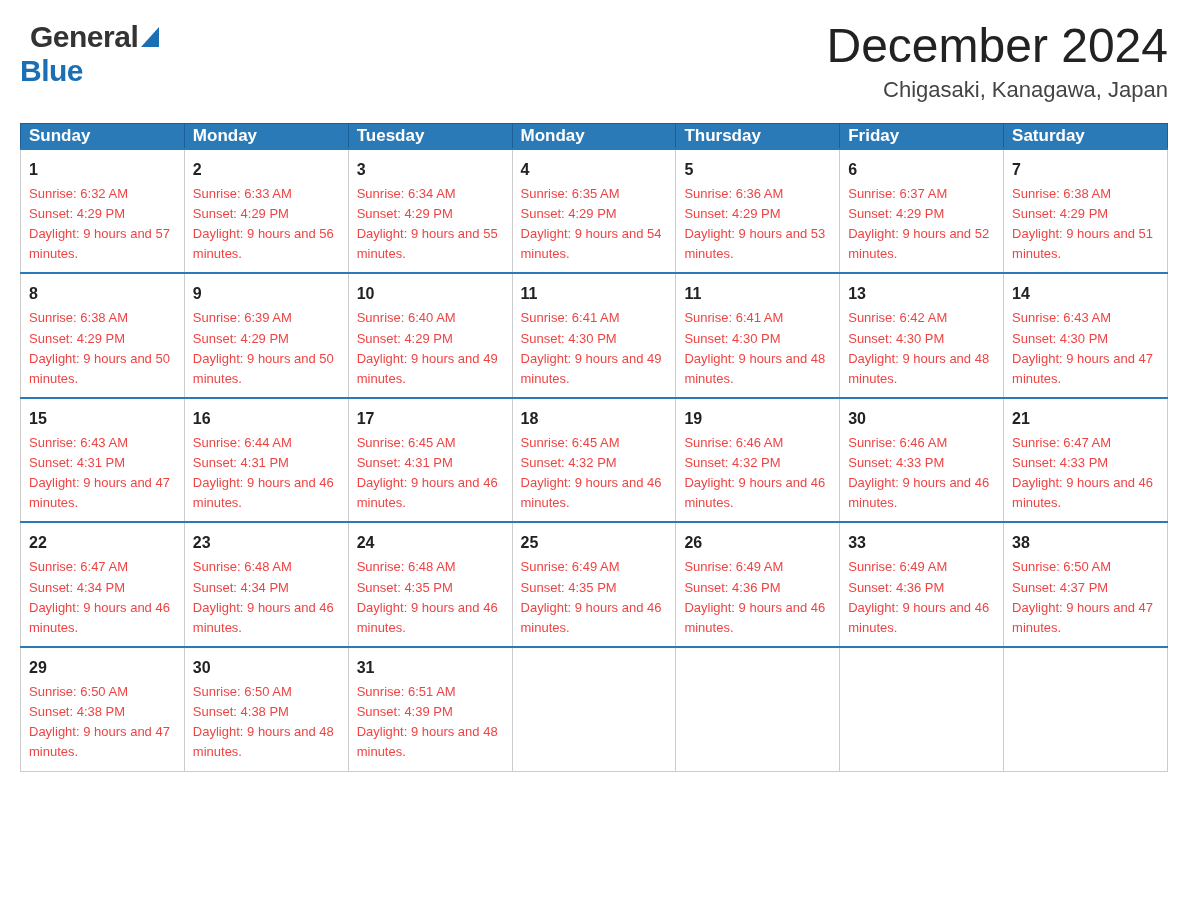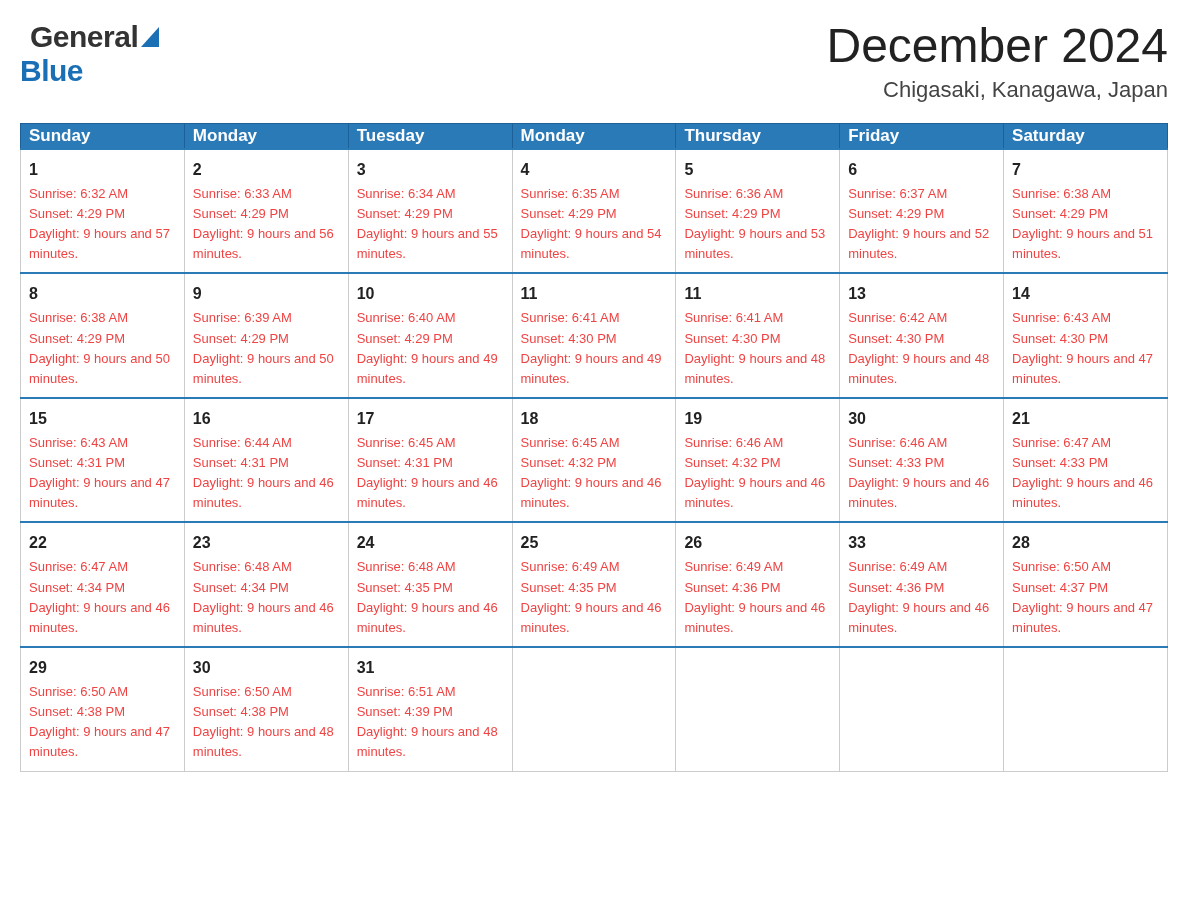--- a/index.html
+++ b/index.html
@@ -242,21 +242,21 @@
         </td>
         <td>
           <span class="day-num">26</span>
           <div class="day-info">Sunrise: 6:49 AM<br>Sunset: 4:36 PM<br>Daylight: 9 hours and 46 minutes.</div>
         </td>
         <td>
           <span class="day-num">33</span>
           <div class="day-info">Sunrise: 6:49 AM<br>Sunset: 4:36 PM<br>Daylight: 9 hours and 46 minutes.</div>
         </td>
         <td>
-          <span class="day-num">28</span>
+          <span class="day-num">38</span>
           <div class="day-info">Sunrise: 6:50 AM<br>Sunset: 4:37 PM<br>Daylight: 9 hours and 47 minutes.</div>
         </td>
       </tr>
       <tr>
         <td>
           <span class="day-num">29</span>
           <div class="day-info">Sunrise: 6:50 AM<br>Sunset: 4:38 PM<br>Daylight: 9 hours and 47 minutes.</div>
         </td>
         <td>
           <span class="day-num">30</span>

